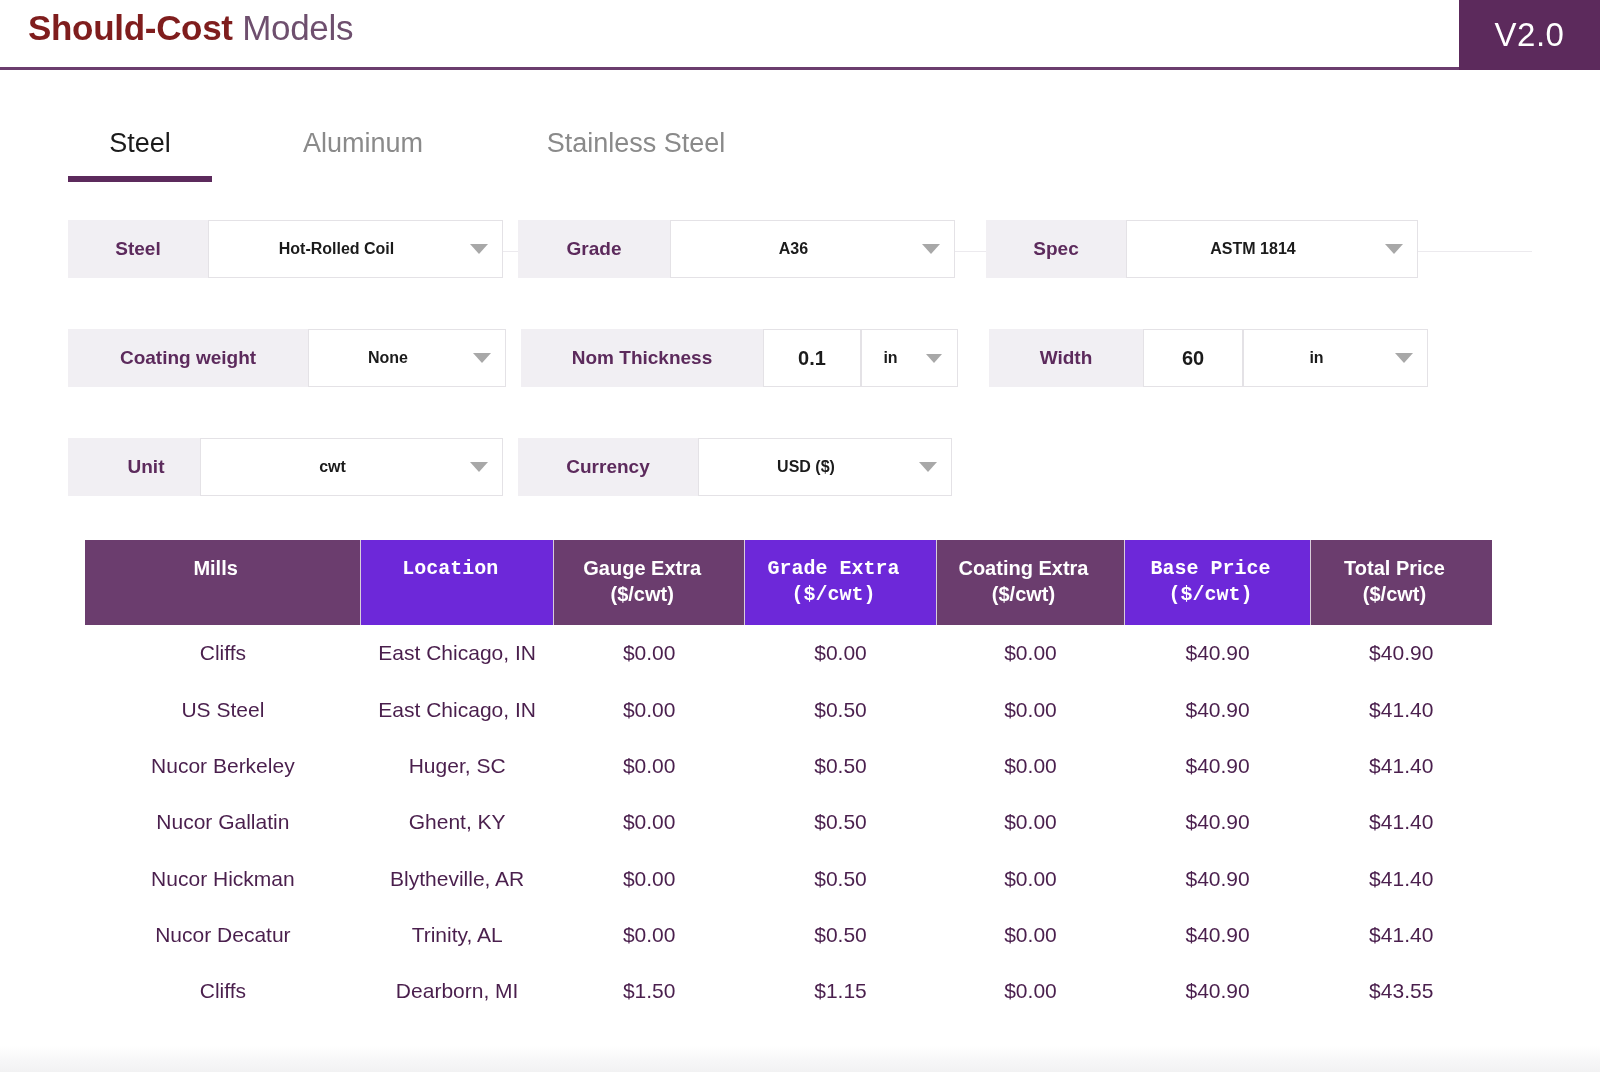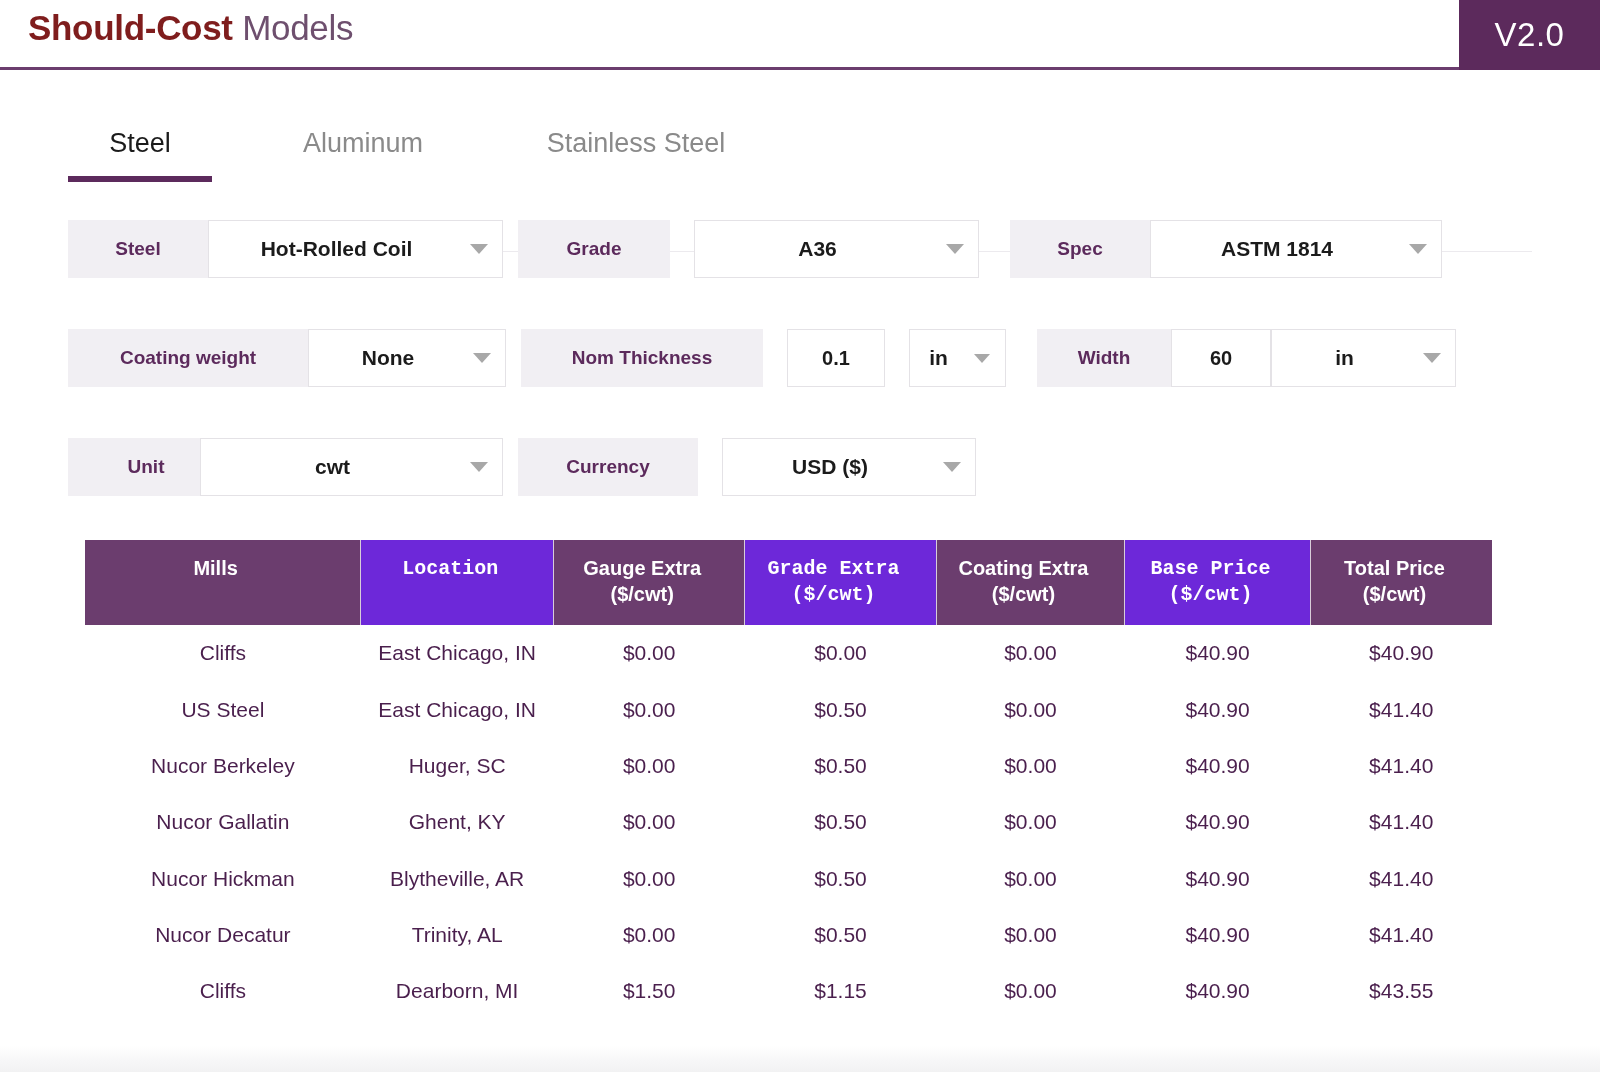--- a/index.html
+++ b/index.html
@@ -124,21 +124,21 @@
   .field-control {
     background: #ffffff;
     border: 1px solid #e4e2e6;
     display: flex;
     align-items: center;
     position: relative;
   }
   .field-control .ctrl-value {
     flex: 1;
     text-align: center;
-    font-size: 21px;
+    font-size: 16px;
     font-weight: bold;
     color: #1b1b1b;
     white-space: nowrap;
     padding: 0 8px;
   }
   .field-control.num .ctrl-value {
     font-size: 20px;
   }
   .chev {
     width: 30px;
@@ -155,31 +155,31 @@
   .w-label-grade   { width: 152px; }
   .w-ctrl-grade    { width: 285px; }
   .w-label-spec    { width: 140px; }
   .w-ctrl-spec     { width: 292px; }
 
   .w-label-coat    { width: 240px; }
   .w-ctrl-coat     { width: 198px; }
   .w-label-nom     { width: 242px; }
   .w-ctrl-nomnum   { width: 98px; }
   .w-ctrl-nomunit  { width: 97px; }
-  .w-label-width   { width: 134px; }
+  .w-label-width   { width: 154px; }
   .w-ctrl-widthnum { width: 100px; }
   .w-ctrl-widthunit{ width: 185px; }
 
   .w-label-unit    { width: 132px; padding-left: 40px; }
   .w-ctrl-unit     { width: 303px; }
   .w-label-cur     { width: 180px; }
   .w-ctrl-cur      { width: 254px; }
 
   
-  .grp-b { margin-left: 15px; gap: 24px; }
+  .grp-b { margin-left: 15px; }
   .grp-c { margin-left: 15px; padding-left: 16px; }
 
   
   .table-wrap {
     padding: 0 108px 0 85px;
     margin-top: 12px;
   }
   table.mills {
     width: 100%;
     border-collapse: collapse;

